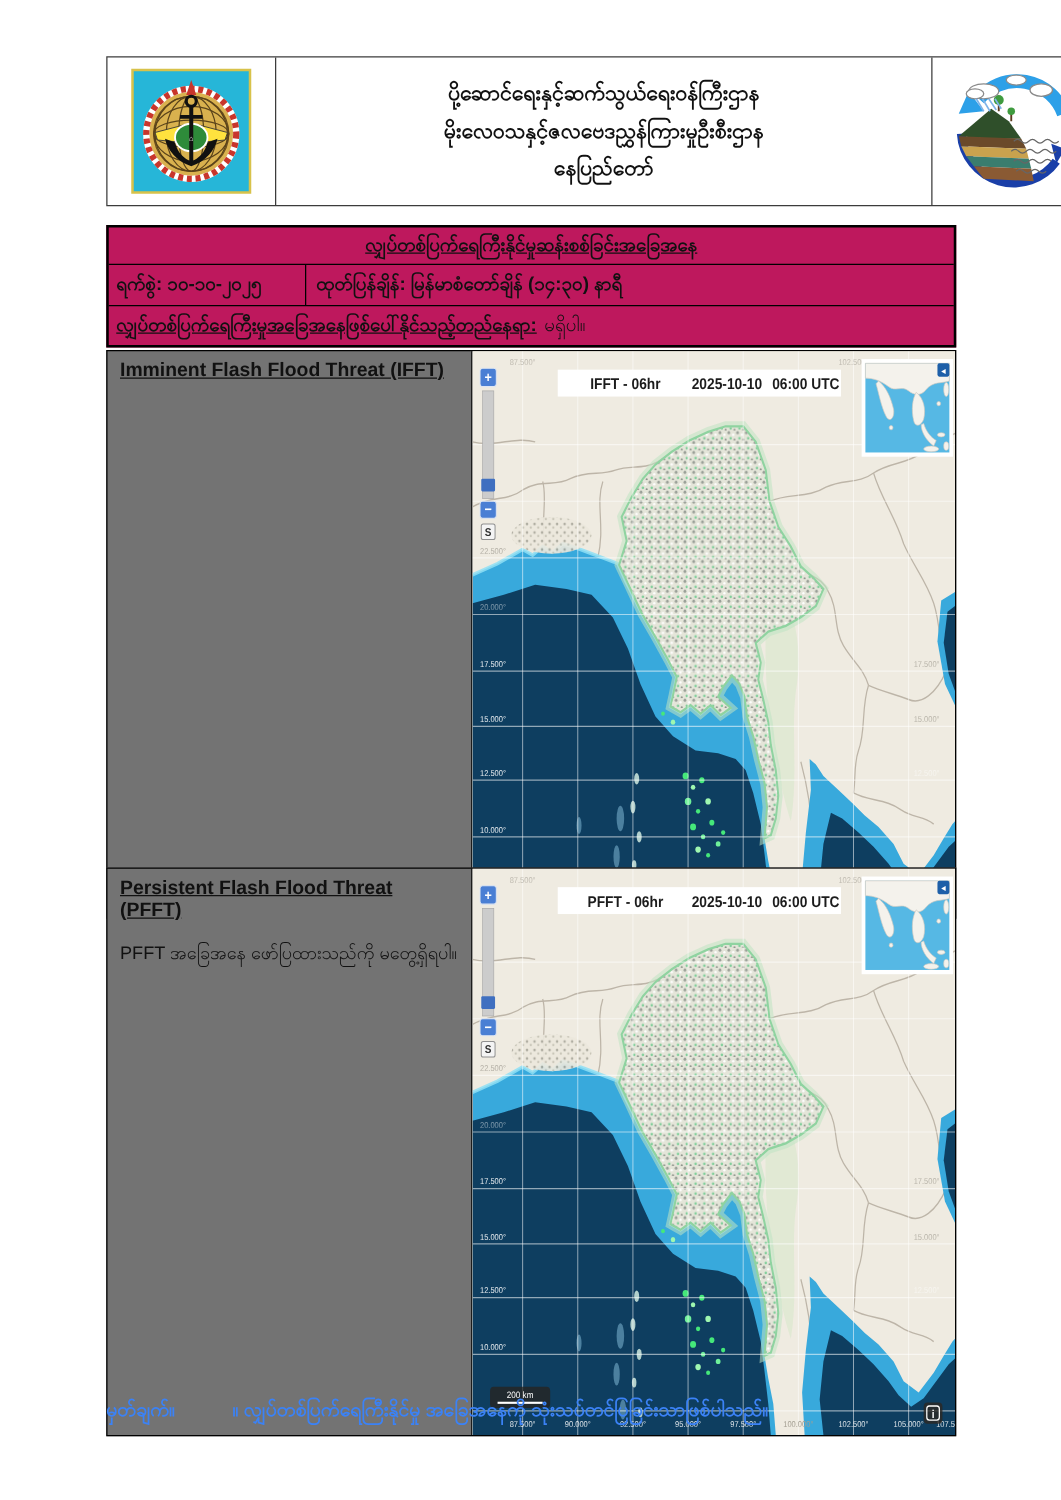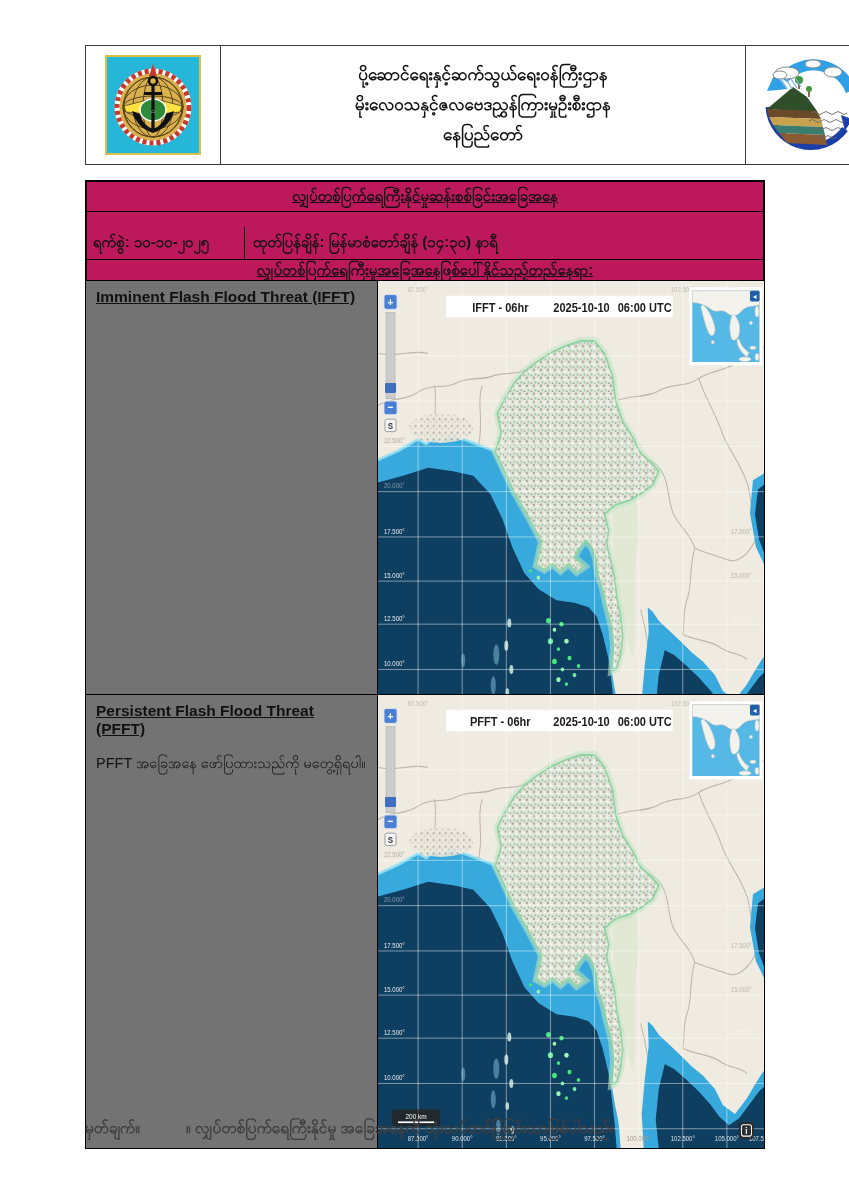--- a/index.html
+++ b/index.html
@@ -11,25 +11,25 @@
   .hdr-cell{box-sizing:border-box;display:flex;align-items:center;justify-content:center;}
   .hdr-logo-l{width:135px;border-right:1.6px solid #3c3c3c;}
   .hdr-center{flex:1;border-right:1.6px solid #3c3c3c;flex-direction:column;text-align:center;
               font-weight:700;font-size:17px;line-height:1.75;}
   .hdr-logo-r{width:130px;}
   
   .tbl{position:absolute;left:85px;top:180px;width:680px;border:2px solid #000;box-sizing:border-box;background:#be185d;}
   .tbl-row{box-sizing:border-box;display:flex;align-items:center;}
   .row-title{height:30px;border-bottom:1.8px solid #000;justify-content:center;}
   .row-title span{font-weight:700;font-size:15px;text-decoration:underline;}
-  .row-date{height:33px;border-bottom:1.8px solid #000;margin-top:15px;}
+  .row-date{height:33px;border-bottom:1.8px solid #000;}
   .cell-date{width:158px;height:100%;display:flex;align-items:center;padding:0 6px;box-sizing:border-box;
              border-right:1.8px solid #000;font-weight:700;font-size:15px;white-space:nowrap;}
   .cell-issue{flex:1;display:flex;align-items:center;padding:0 8px;font-weight:700;font-size:15px;white-space:nowrap;overflow:hidden;}
-  .row-loc{height:31px;padding:0 6px;font-size:15px;flex-direction:column;}
+  .row-loc{height:31px;padding:0 6px;font-size:15px;}
   .row-loc .lbl{font-weight:700;text-decoration:underline;}
   .row-loc .val{margin-left:6px;}
   
   .threat{position:absolute;left:85px;width:680px;height:455px;border:1.6px solid #000;
           box-sizing:border-box;display:flex;background:#737373;}
   .threat.ifft{top:280px;} .threat.pfft{top:694px;}
   .threat-text{width:292px;border-right:1.6px solid #000;box-sizing:border-box;padding:7px 10px;}
   .threat-text h3{margin:0 0 10px 0;font-size:15.5px;font-weight:700;text-decoration:underline;}
   .threat-text p{margin:0;font-size:14.5px;line-height:2.15;}
   .map-slot{flex:1;position:relative;overflow:hidden;background:#efebe1;}
@@ -553,18 +553,18 @@
 
       <g transform="translate(360,377)">
         <rect x="0" y="0" width="15" height="15" rx="3" fill="rgba(45,40,35,0.8)"></rect>
         <rect x="2.5" y="2.5" width="10" height="10" rx="2" fill="none" stroke="#ffffff" stroke-width="1"></rect>
         <text x="7.5" y="11" text-anchor="middle" font-size="8" font-weight="bold" fill="#ffffff">i</text>
       </g>
     </svg>
   </div>
   </div>
 
-  <div class="footer" style="color: #404040;">
+  <div class="footer" style="color: #3b82f6;">
     <span>မှတ်ချက်။</span>
     <span class="sep-part">။ လျှပ်တစ်ပြက်ရေကြီးနိုင်မှု အခြေအနေကို သုံးသပ်တင်ပြခြင်းသာဖြစ်ပါသည်။</span>
   </div>
 
 </div>
 
 </body></html>

